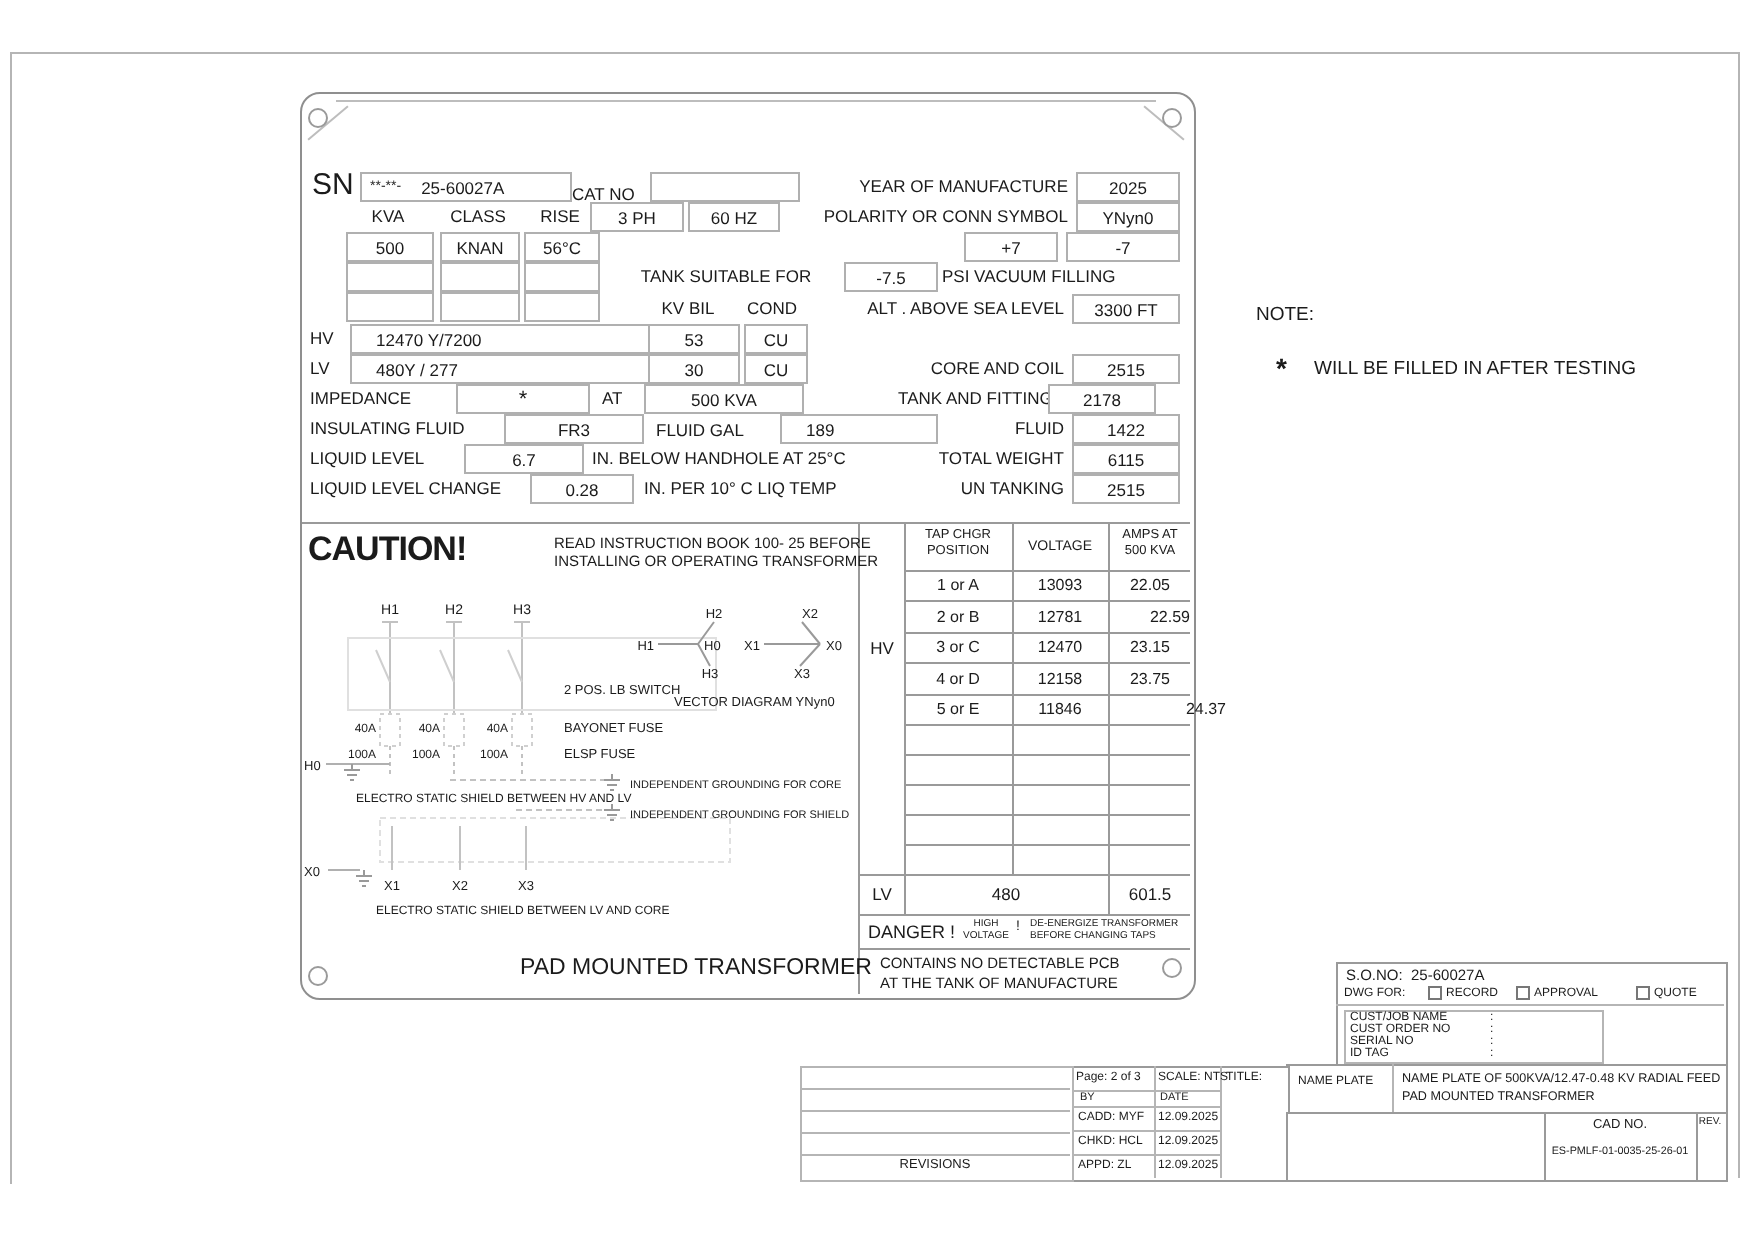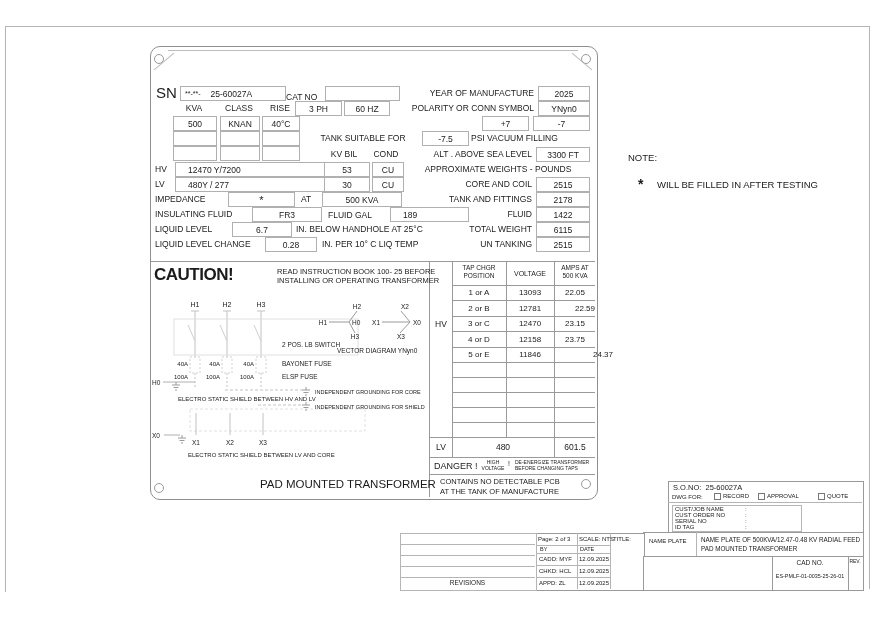--- a/index.html
+++ b/index.html
@@ -50,21 +50,21 @@
   <div class="lbl ctr" style="left:173px;top:101px;width:42px">KVA</div>
   <div class="lbl ctr" style="left:220px;top:101px;width:38px">CLASS</div>
   <div class="lbl ctr" style="left:262px;top:101px;width:36px">RISE</div>
   <div class="box" style="left:295px;top:101px;width:45px;height:13px">3 PH</div>
   <div class="box" style="left:344px;top:101px;width:44px;height:13px">60 HZ</div>
   <div class="lbl rgt" style="left:392px;top:101px;width:142px">POLARITY OR CONN SYMBOL</div>
   <div class="box" style="left:538px;top:101px;width:50px;height:13px">YNyn0</div>
 
   <div class="box" style="left:173px;top:116px;width:42px;height:13px">500</div>
   <div class="box" style="left:220px;top:116px;width:38px;height:13px">KNAN</div>
-  <div class="box" style="left:262px;top:116px;width:36px;height:13px">40°C</div>
+  <div class="box" style="left:262px;top:116px;width:36px;height:13px">56°C</div>
   <div class="box" style="left:482px;top:116px;width:45px;height:13px">+7</div>
   <div class="box" style="left:533px;top:116px;width:55px;height:13px">-7</div>
 
   <div class="box" style="left:173px;top:131px;width:42px;height:13px"></div>
   <div class="box" style="left:220px;top:131px;width:38px;height:13px"></div>
   <div class="box" style="left:262px;top:131px;width:36px;height:13px"></div>
   <div class="lbl ctr" style="left:306px;top:131px;width:114px">TANK SUITABLE FOR</div>
   <div class="box" style="left:422px;top:131px;width:45px;height:13px">-7.5</div>
   <div class="lbl" style="left:471px;top:131px">PSI VACUUM FILLING</div>
 
@@ -73,35 +73,34 @@
   <div class="box" style="left:262px;top:146px;width:36px;height:13px"></div>
   <div class="lbl ctr" style="left:322px;top:147px;width:44px">KV BIL</div>
   <div class="lbl ctr" style="left:370px;top:147px;width:32px">COND</div>
   <div class="lbl rgt" style="left:405px;top:147px;width:127px">ALT . ABOVE SEA LEVEL</div>
   <div class="box" style="left:536px;top:147px;width:52px;height:13px">3300 FT</div>
 
   <div class="lbl" style="left:155px;top:162px">HV</div>
   <div class="box" style="left:175px;top:162px;width:145px;height:13px;justify-content:flex-start;padding-left:12px">12470 Y/7200</div>
   <div class="box" style="left:324px;top:162px;width:44px;height:13px">53</div>
   <div class="box" style="left:372px;top:162px;width:30px;height:13px">CU</div>
-  <div class="lbl ctr" style="left:406px;top:162px;width:184px">APPROXIMATE WEIGHTS - POUNDS</div>
 
   <div class="lbl" style="left:155px;top:177px">LV</div>
   <div class="box" style="left:175px;top:177px;width:145px;height:13px;justify-content:flex-start;padding-left:12px">480Y / 277</div>
   <div class="box" style="left:324px;top:177px;width:44px;height:13px">30</div>
   <div class="box" style="left:372px;top:177px;width:30px;height:13px">CU</div>
   <div class="lbl rgt" style="left:420px;top:177px;width:112px">CORE  AND COIL</div>
   <div class="box" style="left:536px;top:177px;width:52px;height:13px">2515</div>
 
   <div class="lbl" style="left:155px;top:192px">IMPEDANCE</div>
   <div class="box" style="left:228px;top:192px;width:65px;height:13px;font-size:11px">*</div>
   <div class="lbl" style="left:301px;top:192px">AT</div>
   <div class="box" style="left:322px;top:192px;width:78px;height:13px">500 KVA</div>
   <div class="lbl rgt" style="left:420px;top:192px;width:112px">TANK AND FITTINGS</div>
-  <div class="box" style="left:536px;top:192px;width:52px;height:13px">2178</div>
+  <div class="box" style="left:524px;top:192px;width:52px;height:13px">2178</div>
 
   <div class="lbl" style="left:155px;top:207px">INSULATING FLUID</div>
   <div class="box" style="left:252px;top:207px;width:68px;height:13px">FR3</div>
   <div class="lbl" style="left:328px;top:208px">FLUID GAL</div>
   <div class="box" style="left:390px;top:207px;width:65px;height:13px;justify-content:flex-start;padding-left:12px">189</div>
   <div class="lbl rgt" style="left:420px;top:207px;width:112px">FLUID</div>
   <div class="box" style="left:536px;top:207px;width:52px;height:13px">1422</div>
 
   <div class="lbl" style="left:155px;top:222px">LIQUID LEVEL</div>
   <div class="box" style="left:232px;top:222px;width:58px;height:13px">6.7</div>

